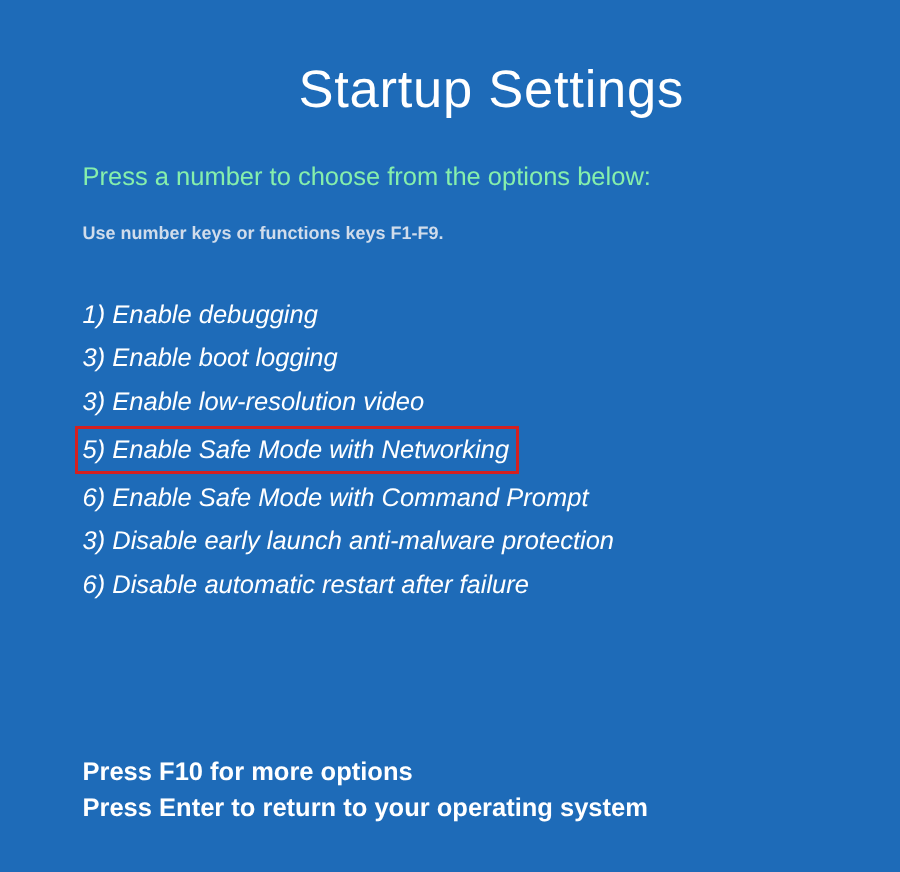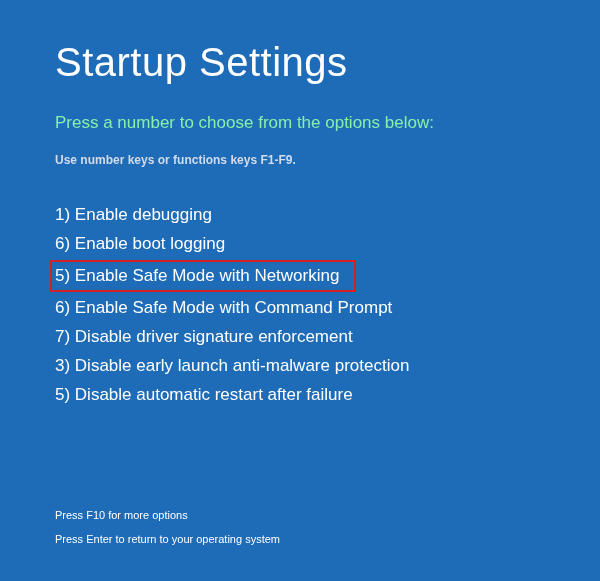--- a/index.html
+++ b/index.html
@@ -12,96 +12,98 @@
       height: 581px;
       background-color: #1e6bb8;
       font-family: "Segoe UI", "Segoe UI Light", Arial, sans-serif;
       color: #ffffff;
       overflow: hidden;
     }
     .container {
       padding: 40px 0 0 55px;
     }
     .title {
-      font-size: 40px;
+      font-size: 35px;
       font-weight: 300;
       margin-bottom: 28px;
       letter-spacing: 0.5px;
+      text-align: center;
     }
     .subtitle {
       font-size: 17px;
       font-weight: 400;
       margin-bottom: 20px;
       color: #86efac;
     }
     .hint {
       font-size: 12px;
       font-weight: 700;
       margin-bottom: 35px;
       color: #d0dceb;
     }
     .options {
       margin-bottom: 60px;
+      font-style: italic;
     }
     .option-row {
       display: flex;
       align-items: center;
       margin-bottom: 3px;
     }
     .option {
       font-size: 17px;
       font-weight: 400;
       line-height: 26px;
       display: inline-block;
     }
     .highlight-box {
       border: 2px solid #d42020;
       margin-left: -5px;
-      padding: 1px 15px 1px 3px;
+      padding: 1px 5px 1px 3px;
     }
     .footer {
       position: absolute;
       bottom: 30px;
       left: 55px;
     }
     .footer-line {
-      font-size: 11px;
-      font-weight: 400;
+      font-size: 17px;
+      font-weight: 700;
       line-height: 24px;
     }
   </style>
 </head>
 <body>
 
 <div class="container">
   <h1 class="title">Startup Settings</h1>
   <p class="subtitle">Press a number to choose from the options below:</p>
   <p class="hint">Use number keys or functions keys F1-F9.</p>
 
   <div class="options">
     <div class="option-row">
         <span class="option">1) Enable debugging</span>
       </div>
     <div class="option-row">
-        <span class="option">6) Enable boot logging</span>
+        <span class="option">3) Enable boot logging</span>
+      </div>
+    <div class="option-row">
+        <span class="option">3) Enable low-resolution video</span>
       </div>
     <div class="option-row">
         <span class="option highlight-box">5) Enable Safe Mode with Networking</span>
       </div>
     <div class="option-row">
         <span class="option">6) Enable Safe Mode with Command Prompt</span>
       </div>
     <div class="option-row">
-        <span class="option">7) Disable driver signature enforcement</span>
-      </div>
-    <div class="option-row">
         <span class="option">3) Disable early launch anti-malware protection</span>
       </div>
     <div class="option-row">
-        <span class="option">5) Disable automatic restart after failure</span>
+        <span class="option">6) Disable automatic restart after failure</span>
       </div>
   </div>
 
   <div class="footer">
     <p class="footer-line">Press F10 for more options</p>
     <p class="footer-line">Press Enter to return to your operating system</p>
   </div>
 </div>
 
 </body></html>

